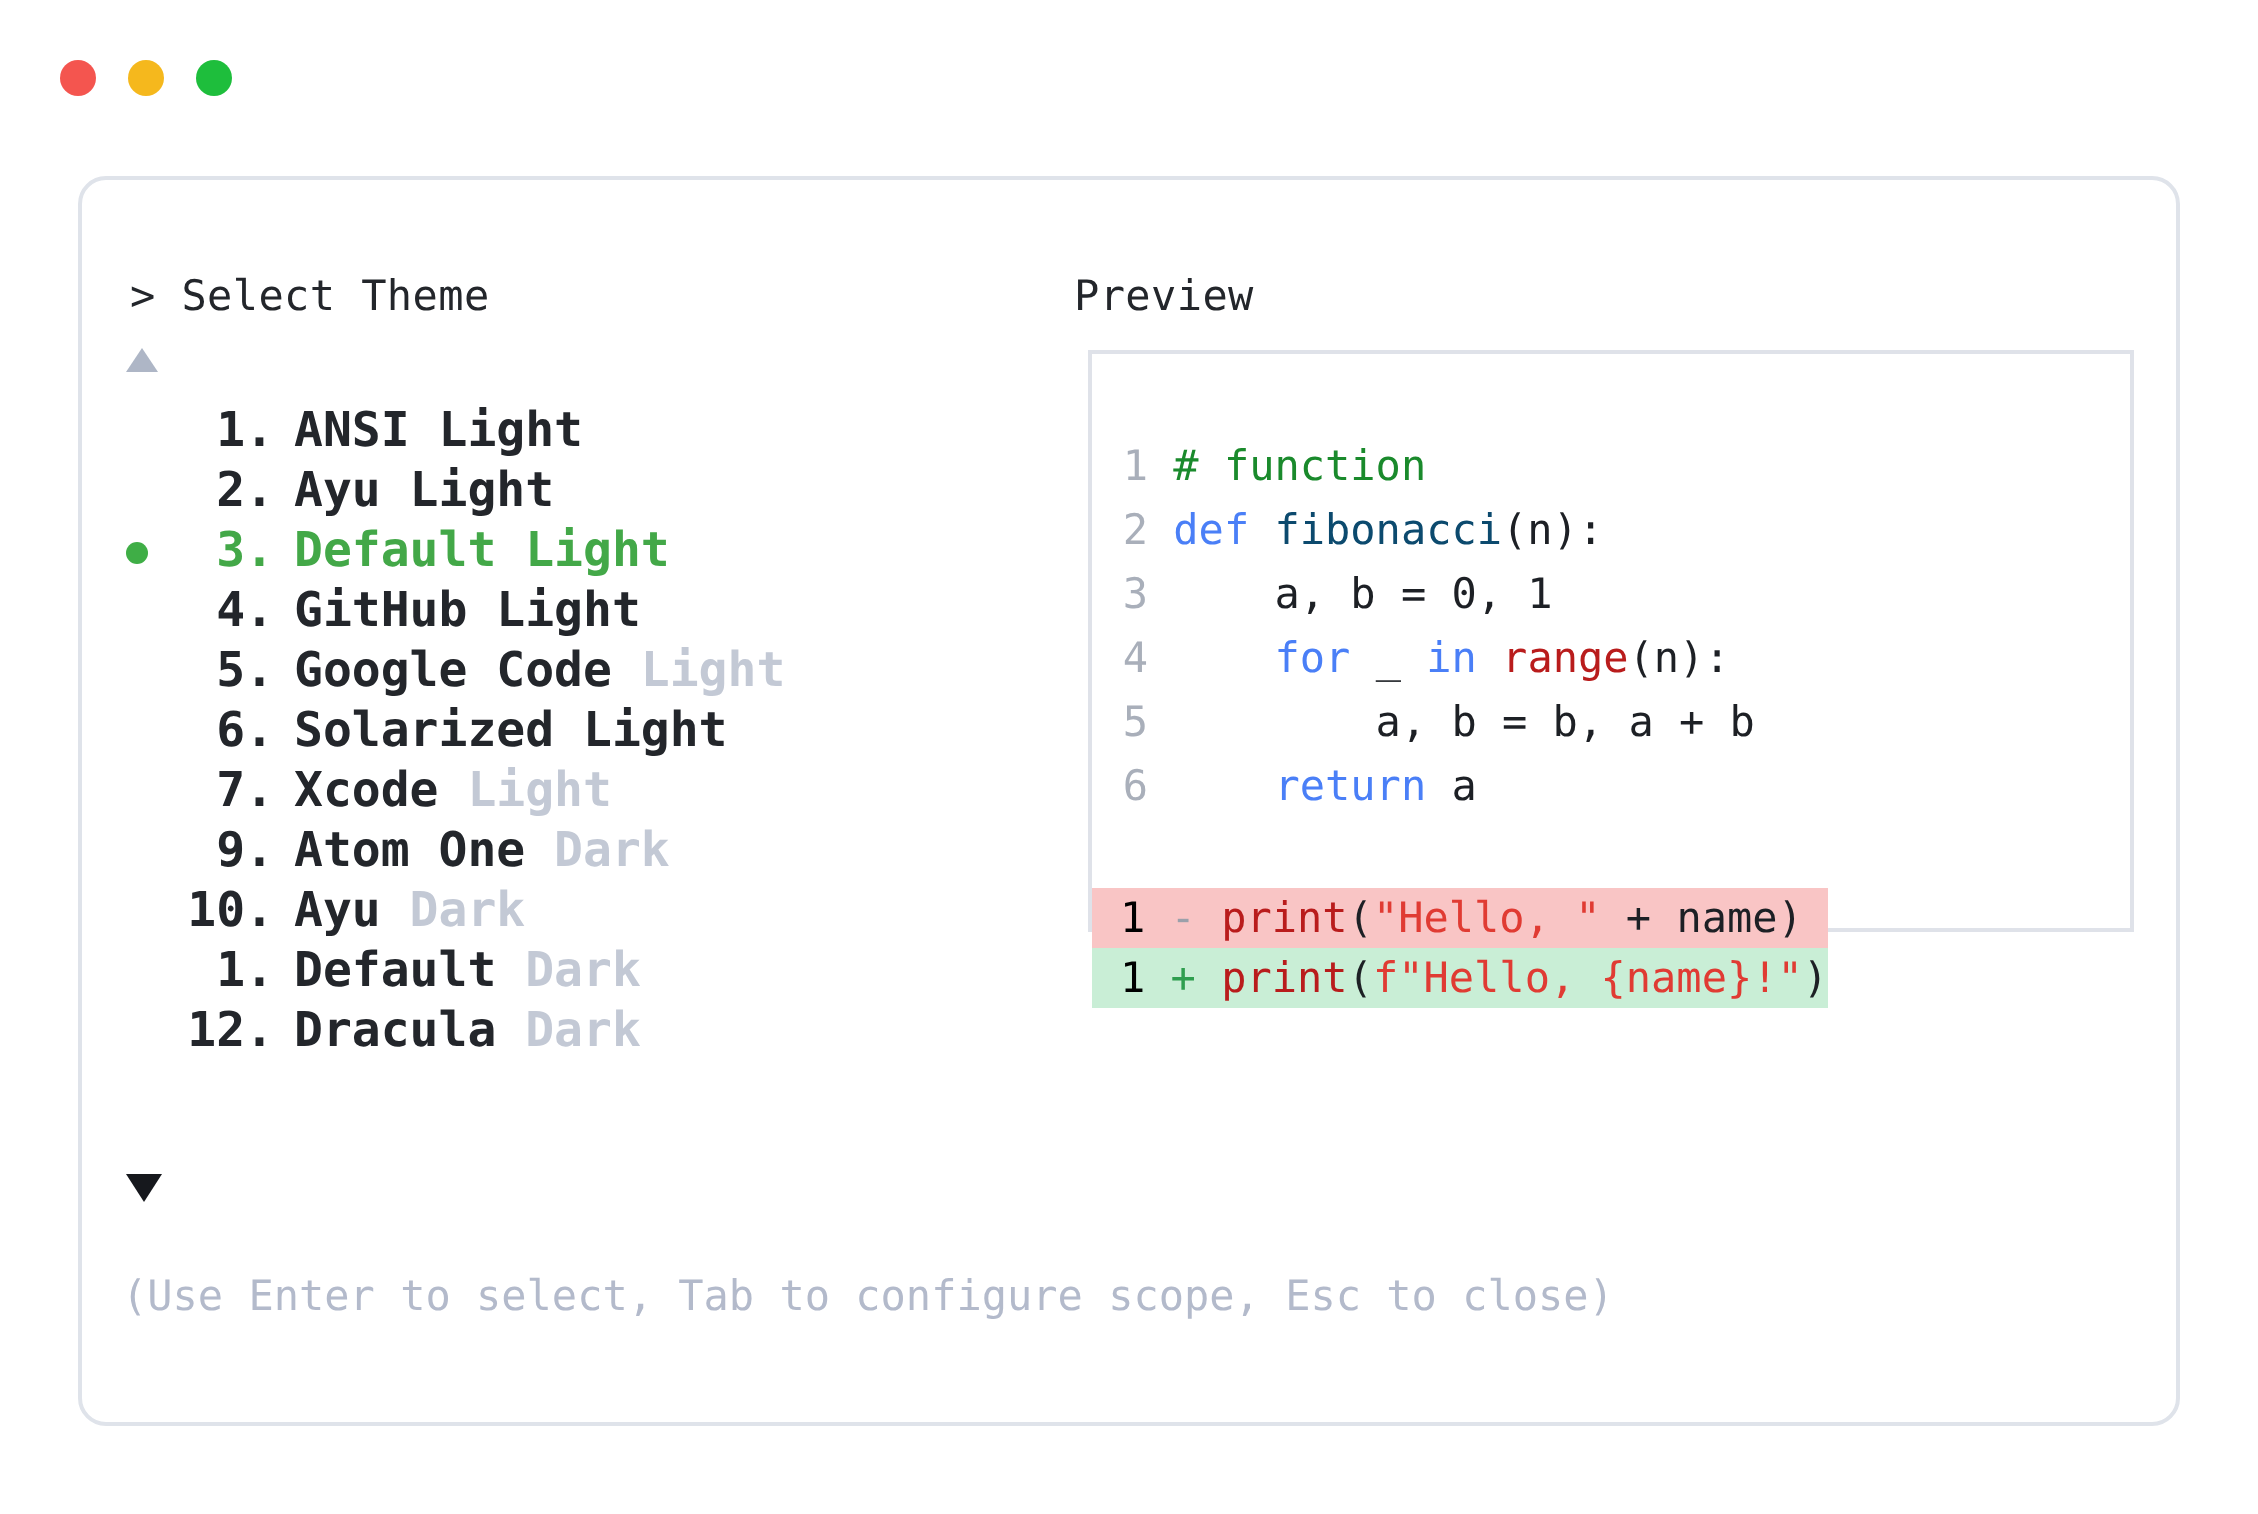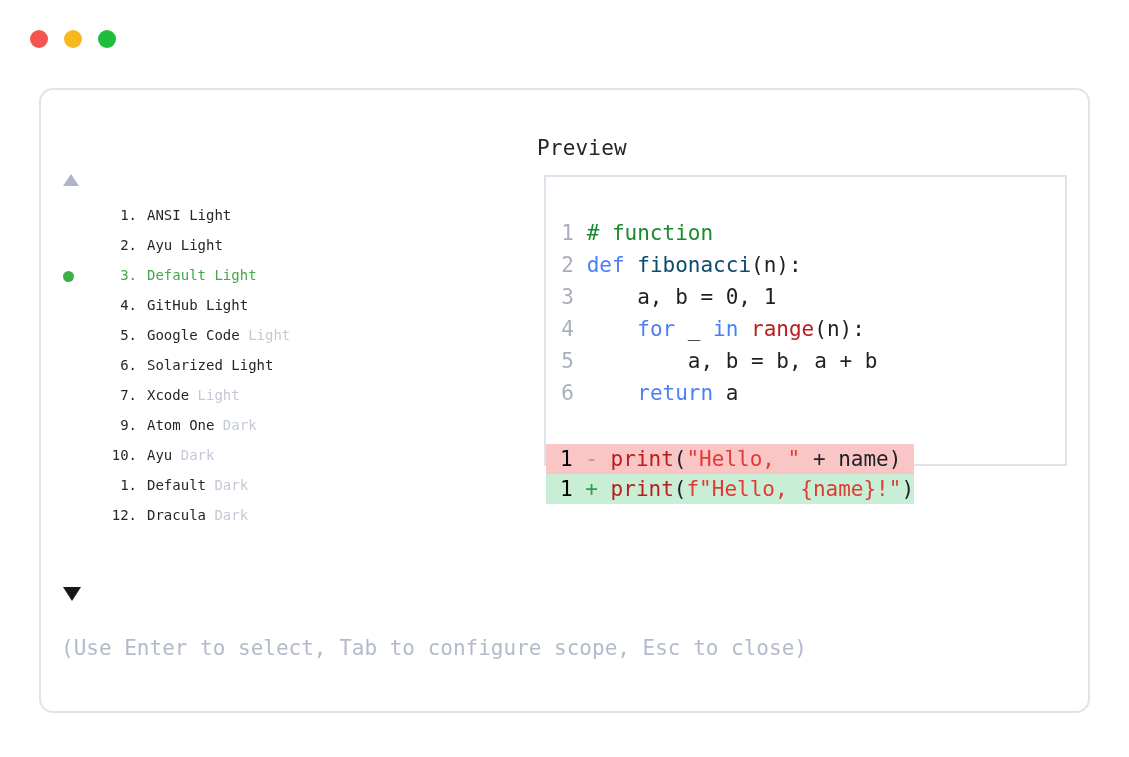--- a/index.html
+++ b/index.html
@@ -96,23 +96,24 @@
   .theme-list {
     position: absolute;
     left: 18px;
     top: 110px;
     width: 440px;
   }
   .theme-row {
     position: relative;
     height: 30px;
     line-height: 30px;
-    font-size: 14px;
+    font-size: 24px;
     white-space: pre;
     color: #23262b;
+    font-weight: bold;
   }
   .bullet {
     position: absolute;
     left: 4px;
     top: 11px;
     width: 11px;
     height: 11px;
     border-radius: 50%;
     background: #3fae46;
   }
@@ -188,20 +189,21 @@
 
 <div class="titlebar">
   <span class="dot red"></span>
   <span class="dot yellow"></span>
   <span class="dot green"></span>
 </div>
 
 <div class="card">
  <div class="card-inner">
 
+  <div class="hdr-select"><span>&gt;</span> <span>Select Theme</span></div>
 
   <div class="hdr-preview">Preview</div>
 
   <div class="scroll-up"></div>
   <div class="scroll-down"></div>
 
   <div class="theme-list" id="theme-list">
         <div class="theme-row"><span class="row-num">1.</span><span class="row-name">ANSI</span><span class=""> Light</span></div>
         <div class="theme-row"><span class="row-num">2.</span><span class="row-name">Ayu</span><span class=""> Light</span></div>
         <div class="theme-row"><span class="bullet"></span><span class="row-num sel">3.</span><span class="row-name sel">Default</span><span class="sel"> Light</span></div>

